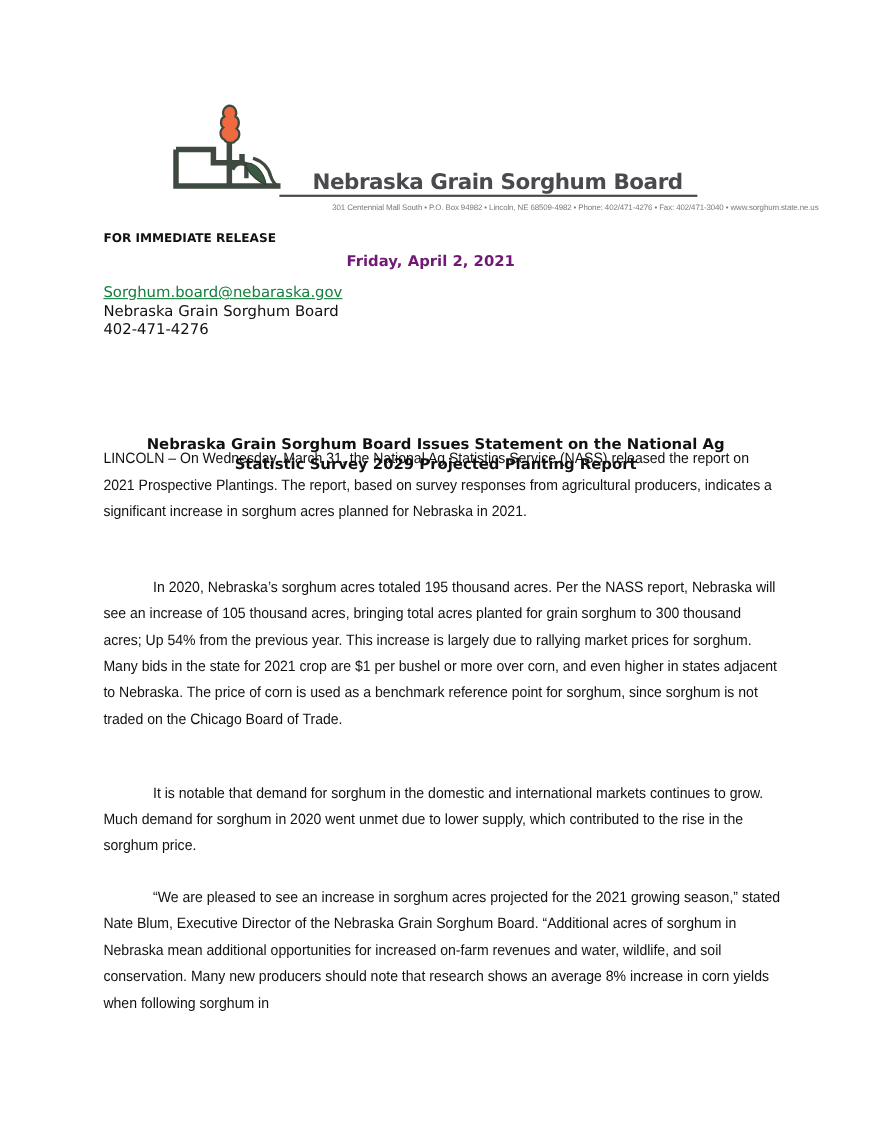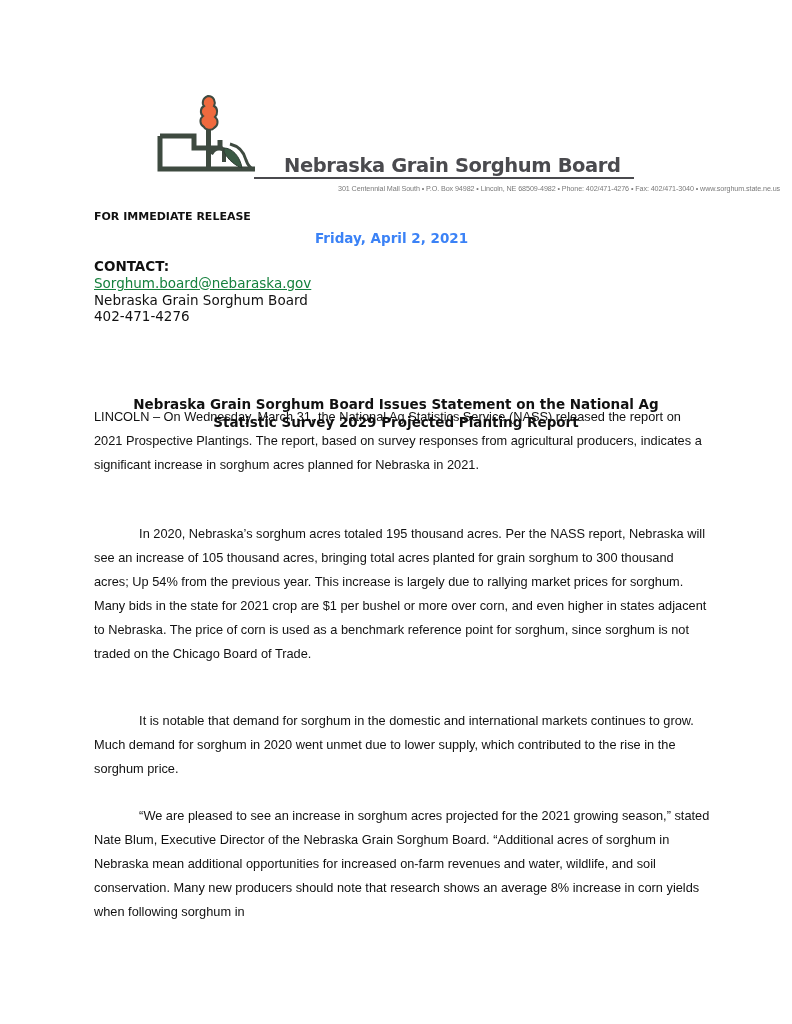--- a/index.html
+++ b/index.html
@@ -48,38 +48,37 @@
     }
     .address-line {
       position: absolute;
       left: 152px;
       top: 92px;
       font-family: "Liberation Sans", sans-serif;
       font-size: 7.2px;
       color: #7a7a7a;
       white-space: nowrap;
       letter-spacing: -0.1px;
-      margin-left: 36px;
     }
 
     .release {
       position: absolute;
       left: 94px;
       top: 210px;
       font-weight: bold;
       font-size: 11px;
       color: #111;
     }
     .date {
       position: absolute;
       left: 315px;
       top: 230px;
       font-weight: bold;
       font-size: 13.5px;
-      color: #3b82f6;
+      color: #701a75;
       text-align: center;
     }
     .contact {
       position: absolute;
       left: 94px;
       top: 258px;
       font-size: 13.5px;
       line-height: 16.8px;
       color: #111;
     }
@@ -143,21 +142,20 @@
   </svg>
   <div class="org-name">Nebraska Grain Sorghum Board</div>
   <div class="org-rule"></div>
   <div class="address-line">301 Centennial Mall South • P.O. Box 94982 • Lincoln, NE 68509-4982 • Phone: 402/471-4276 • Fax: 402/471-3040 • www.sorghum.state.ne.us</div>
 </div>
 
 <div class="release">FOR IMMEDIATE RELEASE</div>
 <div class="date">Friday, April 2, 2021</div>
 
 <div class="contact">
-  <div class="label">CONTACT:</div>
   <div><a href="mailto:Sorghum.board@nebaraska.gov">Sorghum.board@nebaraska.gov</a></div>
   <div>Nebraska Grain Sorghum Board</div>
   <div>402-471-4276</div>
 </div>
 
 <div class="headline">
   <div>Nebraska Grain Sorghum Board Issues Statement on the National Ag</div>
   <div>Statistic Survey 2029 Projected Planting Report</div>
 </div>
 

